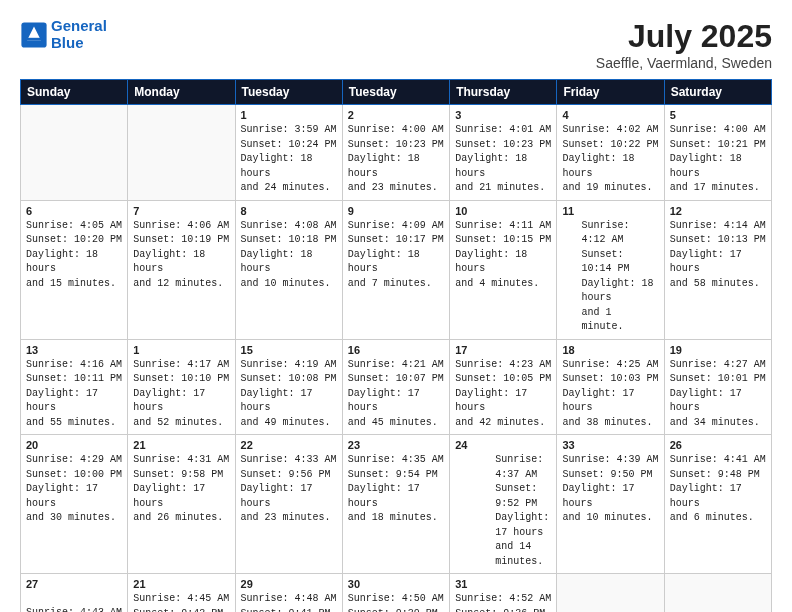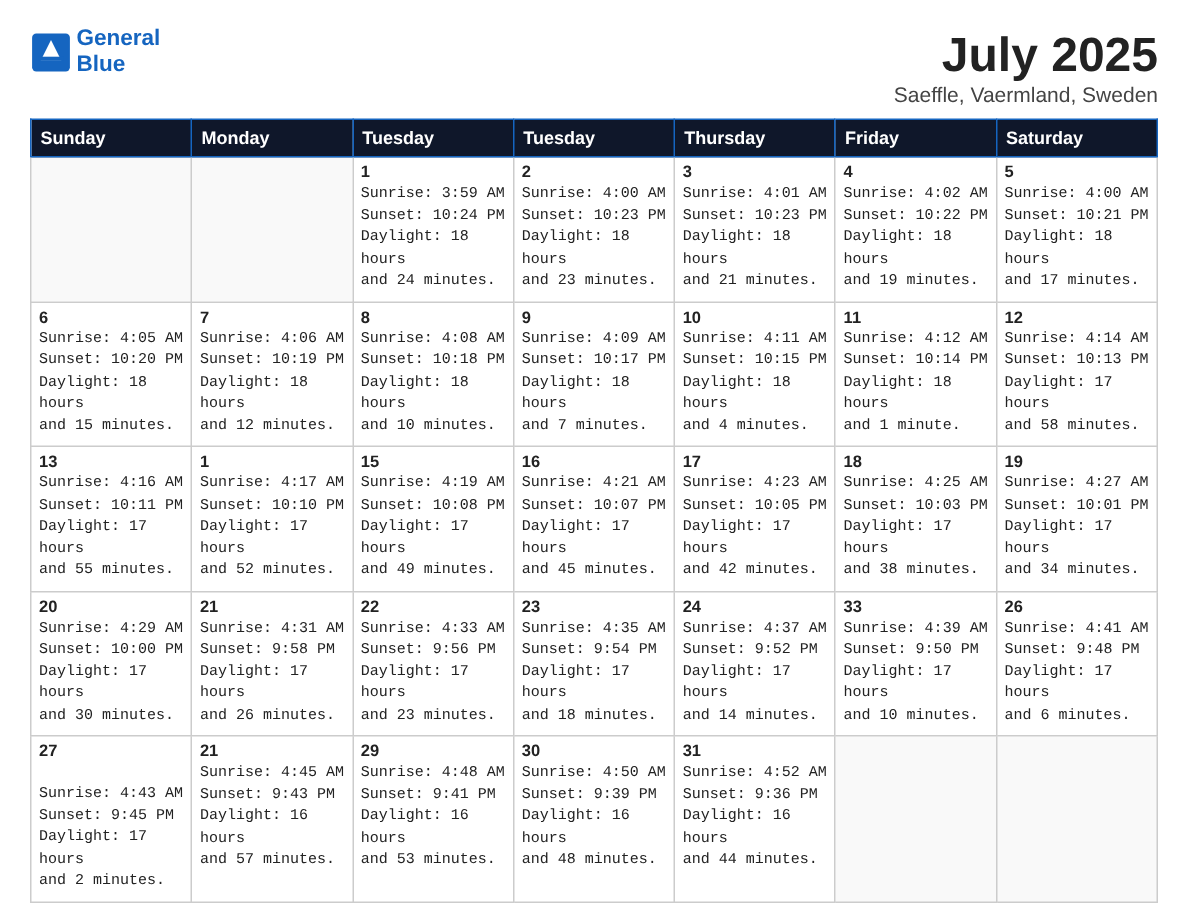--- a/index.html
+++ b/index.html
@@ -201,21 +201,21 @@
           </td>
           <td>
             <span class="day-num">10</span>
             <div class="cell-text" style="white-space: pre-line;">Sunrise: 4:11 AM
 Sunset: 10:15 PM
 Daylight: 18 hours
 and 4 minutes.</div>
           </td>
           <td>
             <span class="day-num">11</span>
-            <div class="cell-text" style="white-space: pre-line;">Sunrise: 4:12 AM
+            <div class="cell-text" style="white-space: pre-line; margin-left: 19px;">Sunrise: 4:12 AM
 Sunset: 10:14 PM
 Daylight: 18 hours
 and 1 minute.</div>
           </td>
           <td>
             <span class="day-num">12</span>
             <div class="cell-text" style="white-space: pre-line;">Sunrise: 4:14 AM
 Sunset: 10:13 PM
 Daylight: 17 hours
 and 58 minutes.</div>
@@ -296,21 +296,21 @@
           </td>
           <td>
             <span class="day-num">23</span>
             <div class="cell-text" style="white-space: pre-line;">Sunrise: 4:35 AM
 Sunset: 9:54 PM
 Daylight: 17 hours
 and 18 minutes.</div>
           </td>
           <td>
             <span class="day-num">24</span>
-            <div class="cell-text" style="white-space: pre-line;">Sunrise: 4:37 AM
+            <div class="cell-text" style="white-space: pre-line; margin-left: 40px;">Sunrise: 4:37 AM
 Sunset: 9:52 PM
 Daylight: 17 hours
 and 14 minutes.</div>
           </td>
           <td>
             <span class="day-num">33</span>
             <div class="cell-text" style="white-space: pre-line;">Sunrise: 4:39 AM
 Sunset: 9:50 PM
 Daylight: 17 hours
 and 10 minutes.</div>

